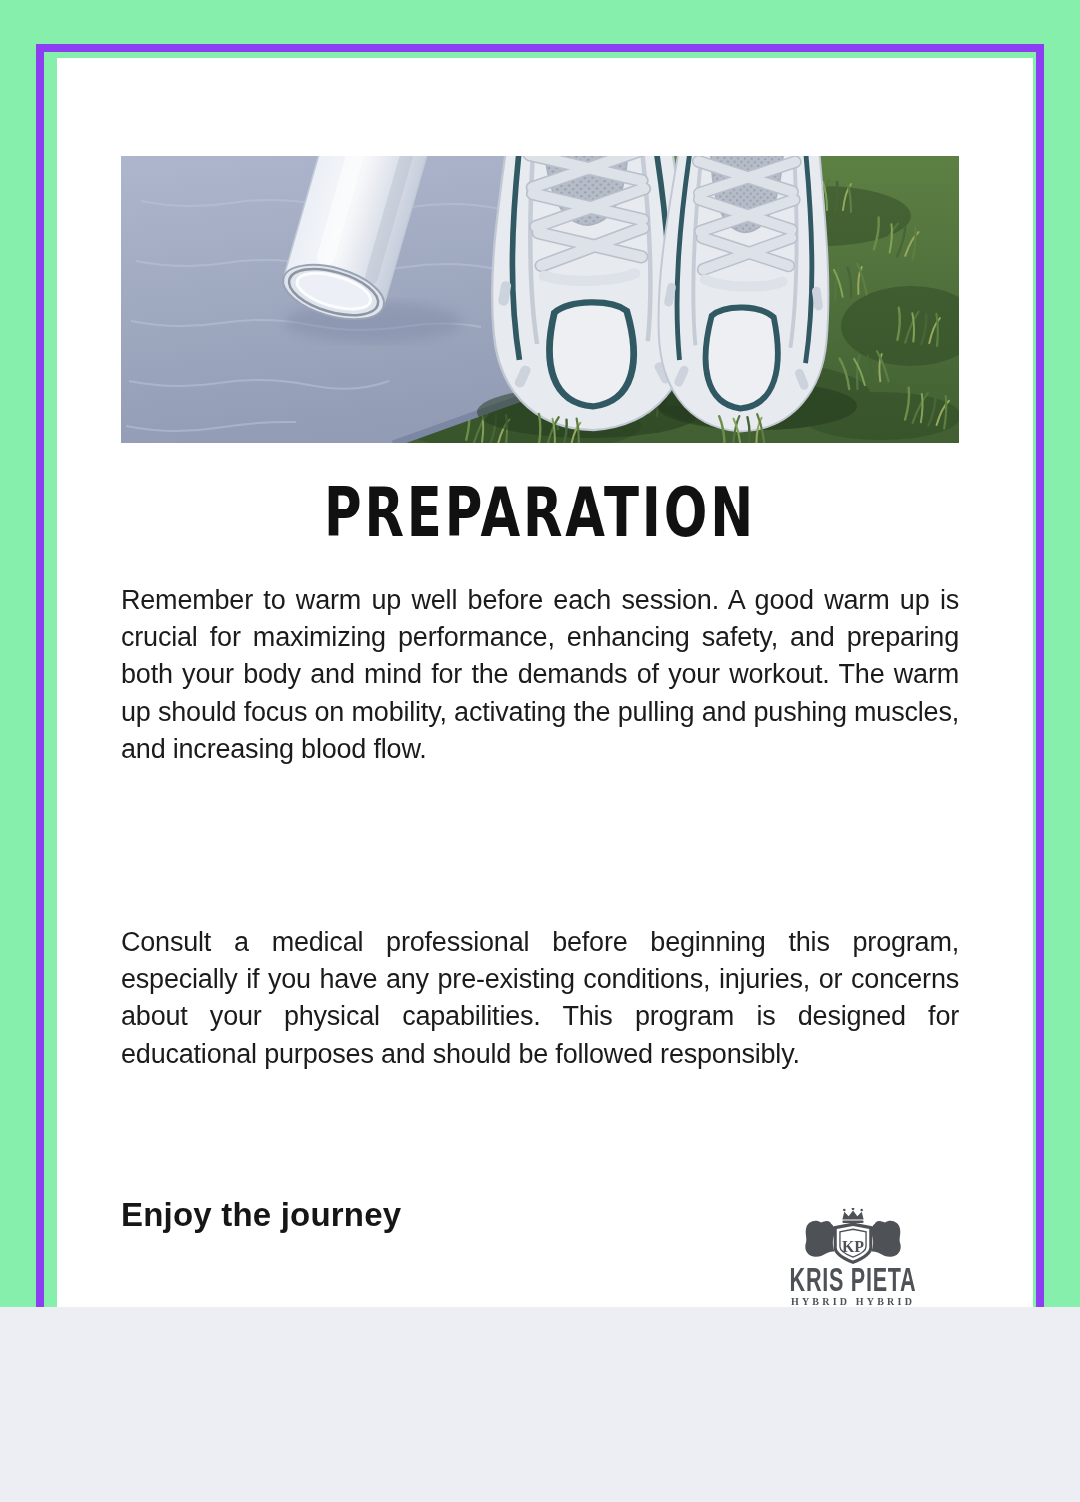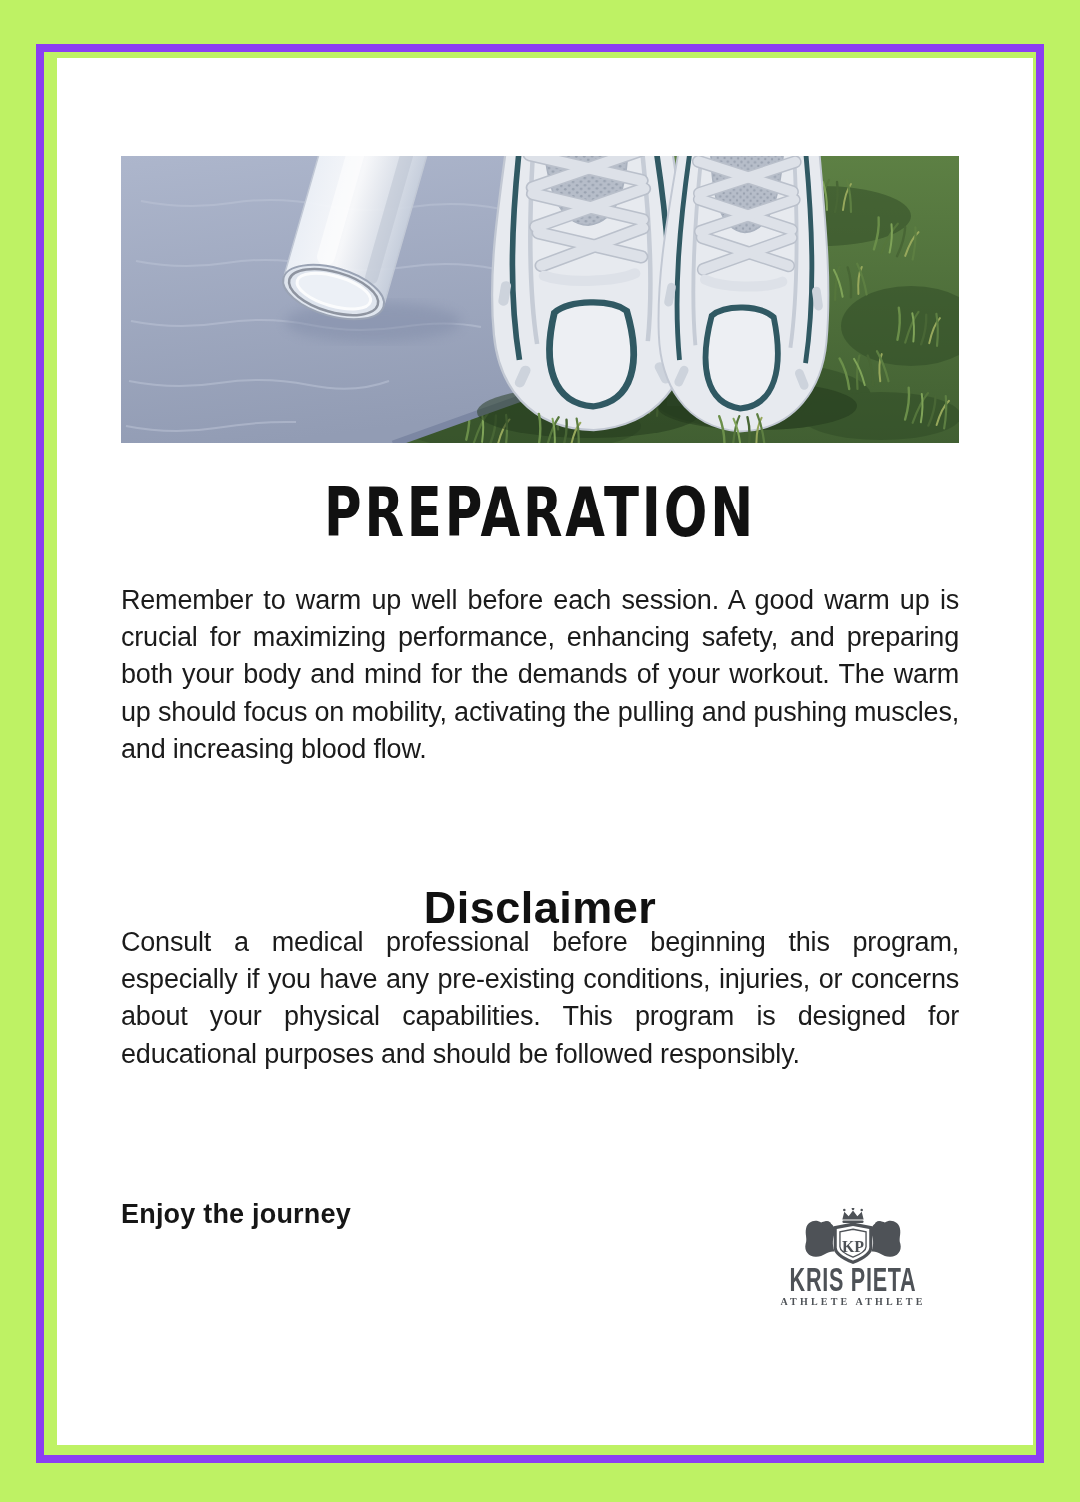--- a/index.html
+++ b/index.html
@@ -1,31 +1,31 @@
 <!DOCTYPE html>
 <html><head>
 <meta charset="utf-8">
 <style>
   html,body{margin:0;padding:0;background:#eceef4;}
-  .canvas{position:relative;width:1080px;height:1502px;background:#bef264;overflow:hidden;
+  .canvas{position:relative;width:1080px;height:1307px;background:#86efac;overflow:hidden;
           font-family:"Liberation Sans",sans-serif;color:#1b1b1b;}
   .frame{position:absolute;left:36px;top:44px;width:1008px;height:1419px;
          border:8px solid #8b3ef2;box-sizing:border-box;}
   .page{position:absolute;left:57px;top:58px;width:976px;height:1387px;background:#ffffff;}
   .hero{position:absolute;left:121px;top:156px;width:838px;height:287px;display:block;}
   .title{position:absolute;left:0;top:478px;width:1080px;text-align:center;
          font-family:"DejaVu Sans",sans-serif;font-weight:800;font-size:54px;line-height:54px;
          letter-spacing:3px;color:#111111;transform:scale(.95,1.3);transform-origin:center top;}
   .para{position:absolute;left:121px;width:838px;font-size:27px;line-height:37.2px;
         letter-spacing:-0.2px;text-align:justify;color:#1b1b1b;margin-top:8px;}
   .para1{top:574px;}
   .para2{top:916px;}
   .h2{position:absolute;left:0;top:884px;width:1080px;text-align:center;
       font-weight:bold;font-size:45px;line-height:48px;color:#111111;letter-spacing:.5px;}
-  .closing{position:absolute;left:121px;top:1196px;font-weight:bold;font-size:27px;
+  .closing{position:absolute;left:121px;top:1196px;font-weight:bold;font-size:33px;
            line-height:37px;letter-spacing:.2px;color:#161616;}
   .logo{position:absolute;left:753px;top:1208px;width:200px;text-align:center;color:#4e5257;}
   .logo svg{display:block;margin:0 auto;}
   .brand-name{font-weight:bold;font-size:30px;line-height:26px;letter-spacing:1px;
               transform:scale(.72,1.08);transform-origin:center top;white-space:nowrap;}
   .brand-tagline{margin-top:4px;font-size:10px;font-weight:bold;letter-spacing:3.2px;
                  font-family:"Liberation Serif",serif;white-space:nowrap;}
 </style>
 </head>
 <body>
@@ -148,21 +148,20 @@
     <use href="#shoe" transform="translate(527,-2) rotate(1.5) scale(0.97,1.0)"></use>
 
     <use href="#tuft" transform="translate(420,256) rotate(4)"></use>
     <use href="#tuft" transform="translate(600,258) rotate(-6)"></use>
   </svg>
 
   <div class="title">PREPARATION</div>
 
   <p class="para para1">Remember to warm up well before each session. A good warm up is crucial for maximizing performance, enhancing safety, and preparing both your body and mind for the demands of your workout. The warm up should focus on mobility, activating the pulling and pushing muscles, and increasing blood flow.</p>
 
-  <div class="h2">Disclaimer</div>
 
   <p class="para para2">Consult a medical professional before beginning this program, especially if you have any pre-existing conditions, injuries, or concerns about your physical capabilities. This program is designed for educational purposes and should be followed responsibly.</p>
 
   <div class="closing">Enjoy the journey</div>
 
   <div class="logo">
     <svg width="132" height="58" viewBox="0 0 120 60">
       <g fill="#4e5257">
         <path d="M49,12 L51,4 L55.5,8.5 L60,2.5 L64.5,8.5 L69,4 L71,12 Z"></path>
         <circle cx="51" cy="2" r="1.3"></circle>
@@ -174,16 +173,16 @@
           <circle cx="33" cy="18" r="4.5"></circle>
         </g>
         <use href="#arm" transform="matrix(-1,0,0,1,120,0)"></use>
         <path d="M60,15 L80,19 L80,41 Q80,50 60,58 Q40,50 40,41 L40,19 Z"></path>
       </g>
       <path d="M60,18.5 L76.8,21.8 L76.8,40.5 Q76.8,47.5 60,54.4 Q43.2,47.5 43.2,40.5 L43.2,21.8 Z" fill="#ffffff"></path>
       <path d="M60,22 L73.5,24.6 L73.5,40 Q73.5,45.4 60,50.8 Q46.5,45.4 46.5,40 L46.5,24.6 Z" fill="none" stroke="#4e5257" stroke-width="1.4"></path>
       <text x="60" y="45" text-anchor="middle" font-family="Liberation Serif,serif" font-weight="bold" font-size="16.5" fill="#4e5257">KP</text>
     </svg>
     <div class="brand-name">KRIS PIETA</div>
-    <div class="brand-tagline">ATHLETE ATHLETE</div>
+    <div class="brand-tagline">HYBRID HYBRID</div>
   </div>
 
 </div>
 
 </body></html>

